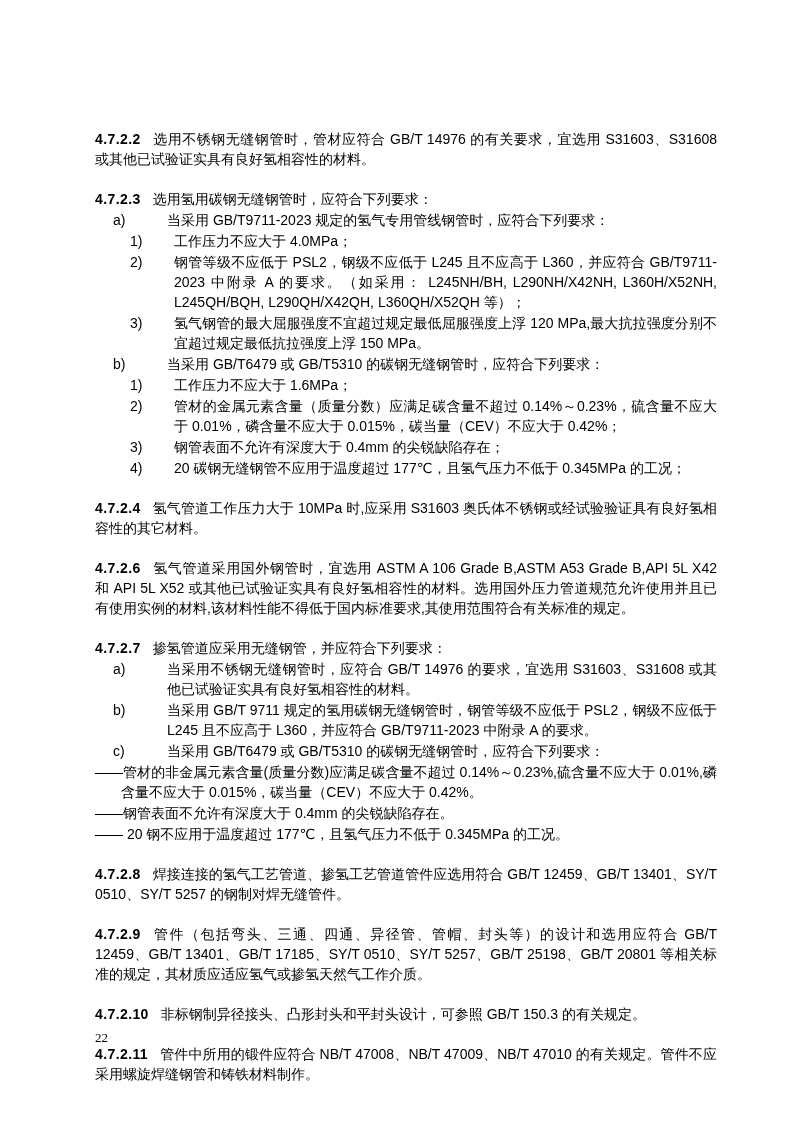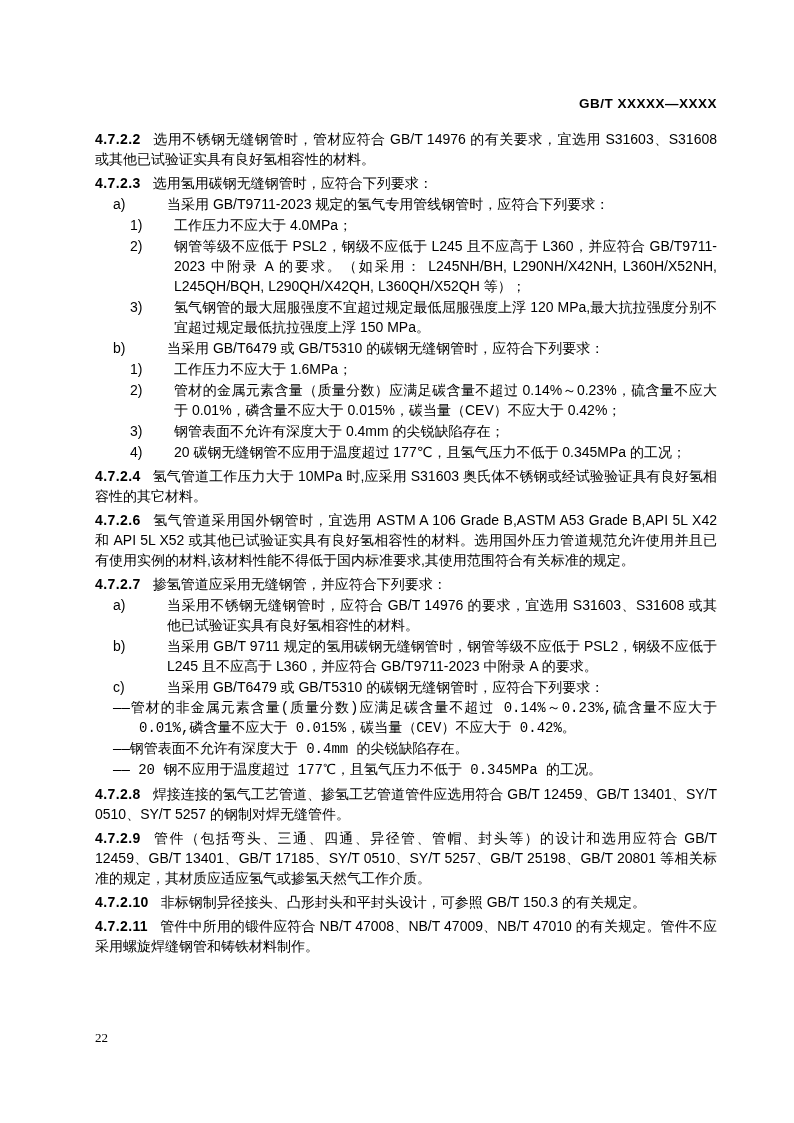--- a/index.html
+++ b/index.html
@@ -27,53 +27,48 @@
   .doc-body {
     position: absolute;
     top: 129px;
     left: 95px;
     width: 622px;
     font-size: 14px;
     line-height: 20px;
     text-align: justify;
     word-break: break-word;
   }
-  p.clause { margin-top: 4px; }
+  p.clause { margin-top: 20px; }
   p.clause:first-child { margin-top: 0; }
   .clause-num { font-weight: bold; letter-spacing: 0.4px; white-space: nowrap; }
   .num-gap { display: inline-block; width: 12px; }
   p.item { display: flex; margin-top: 1px; }
   p.item.alpha { margin-left: 18px; }
   p.item.alpha > .label { flex: 0 0 38px; }
   p.item.num { margin-left: 35px; }
   p.item.num > .label { flex: 0 0 28px; }
   p.item > .text { flex: 1; text-align: justify; margin-left: 16px; }
   p.dash {
-    margin-left: 18px;
     padding-left: 26px;
     text-indent: -26px;
     margin-top: 1px;
-    font-family: Liberation Mono, monospace;
   }
   .page-footer {
     position: absolute;
     top: 1030px;
     left: 95px;
     width: 608px;
     font-size: 13px;
     font-family: "Liberation Serif", "DejaVu Serif", serif;
   }
 </style>
 </head>
 <body>
 
 <div class="page">
-  <div class="page-header">
-    <span>GB/T XXXXX—XXXX</span>
-  </div>
 
   <div class="doc-body" id="doc-body">
       <p class="clause"><b class="clause-num">4.7.2.2</b><span class="num-gap"></span><span class="clause-text">选用不锈钢无缝钢管时，管材应符合 GB/T 14976 的有关要求，宜选用 S31603、S31608 或其他已试验证实具有良好氢相容性的材料。</span></p>
       <p class="clause"><b class="clause-num">4.7.2.3</b><span class="num-gap"></span><span class="clause-text">选用氢用碳钢无缝钢管时，应符合下列要求：</span></p>
       <p class="item alpha">
         <span class="label">a)</span>
         <span class="text">当采用 GB/T9711-2023 规定的氢气专用管线钢管时，应符合下列要求：</span>
       </p>
       <p class="item num">
         <span class="label">1)</span>

